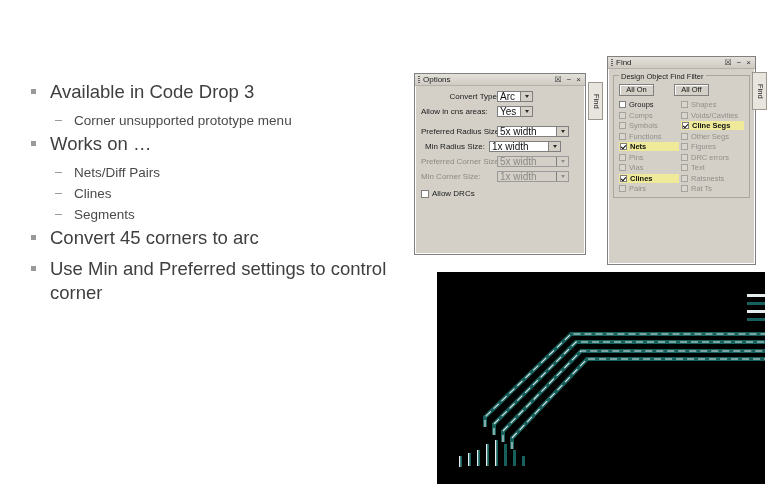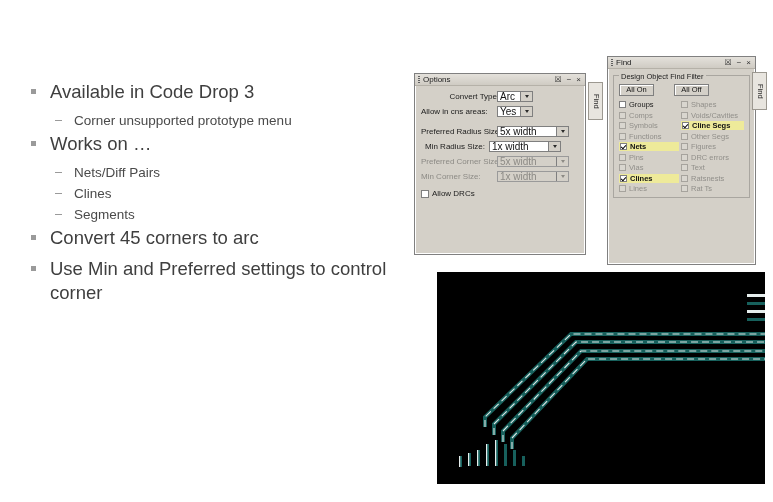--- a/index.html
+++ b/index.html
@@ -265,21 +265,21 @@
             <span class="cb hl">
               <span class="box chk"></span>
               <span class="cbl">Clines</span>
             </span>
             <span class="cb">
               <span class="box dis"></span>
               <span class="cbl dis">Ratsnests</span>
             </span>
             <span class="cb">
               <span class="box dis"></span>
-              <span class="cbl dis">Lines</span>
+              <span class="cbl dis">Pairs</span>
             </span>
             <span class="cb">
               <span class="box dis"></span>
               <span class="cbl dis">Rat Ts</span>
             </span>
           </div>
       </div>
 
 
     </div>

